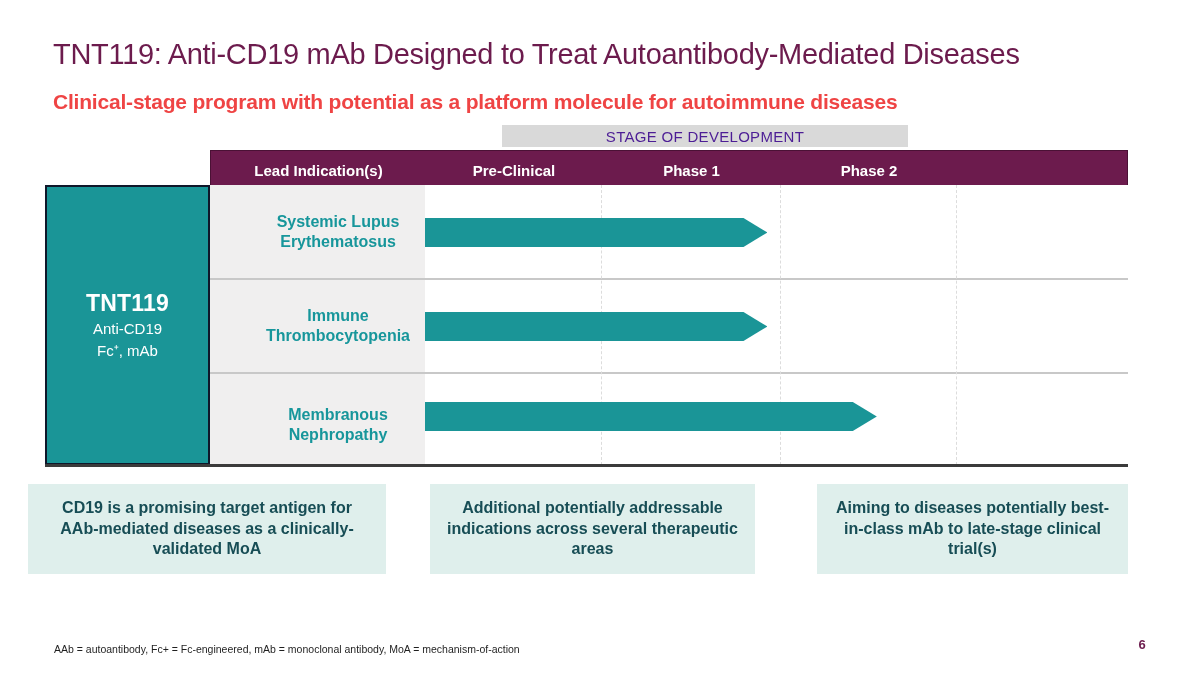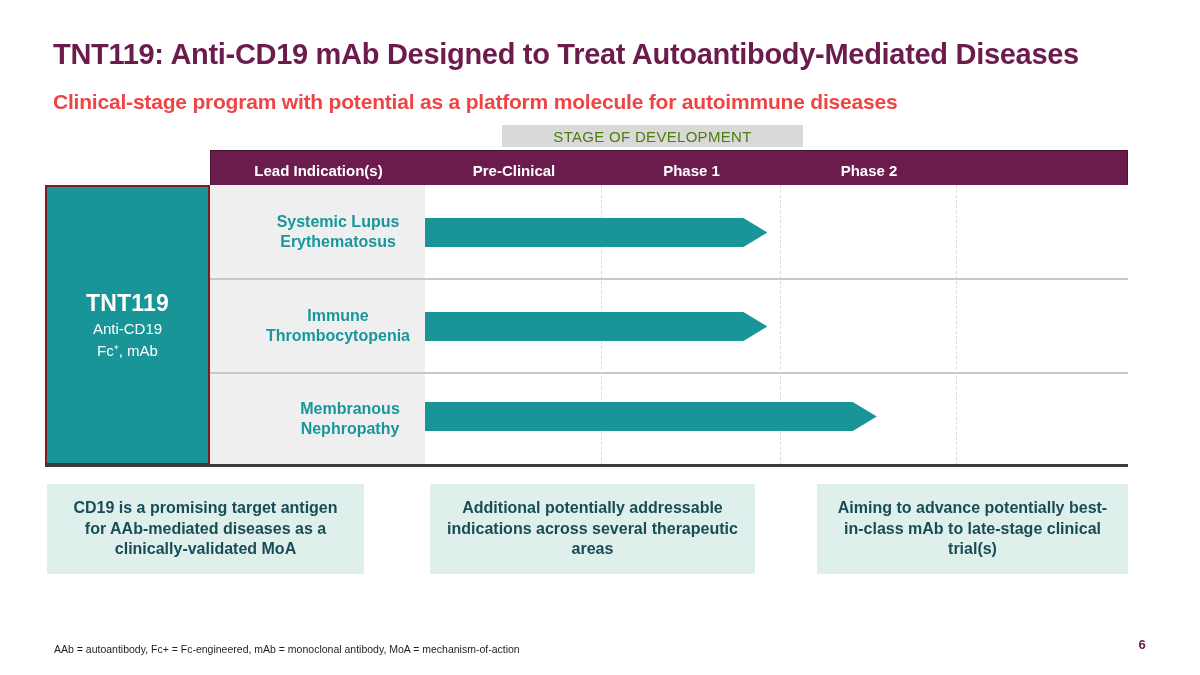--- a/index.html
+++ b/index.html
@@ -1,65 +1,65 @@
 <!DOCTYPE html>
 <html><head>
 <meta charset="utf-8">
 <style>
   html,body{margin:0;padding:0;background:#fff;}
   body{width:1200px;height:675px;position:relative;overflow:hidden;
        font-family:"Liberation Sans", sans-serif;-webkit-font-smoothing:antialiased;}
   .abs{position:absolute;box-sizing:border-box;}
 
   
-  .slide-title{left:53px;top:38px;width:1100px;font-size:29px;font-weight:bold;
+  .slide-title{left:53px;top:38px;width:1100px;font-size:29px;font-weight:normal;
                color:#6C1B4D;letter-spacing:-0.3px;}
   .slide-subtitle{left:53px;top:90px;width:1000px;font-size:21px;font-weight:bold;
                   color:#ef4444;letter-spacing:-0.2px;}
 
   
-  .stage-strip{left:502px;top:125px;width:301px;height:22px;background:#D9D9D9;
+  .stage-strip{left:502px;top:125px;width:406px;height:22px;background:#D9D9D9;
                display:flex;align-items:center;justify-content:center;
-               font-size:15px;color:#4d7c0f;letter-spacing:0.3px;text-align:right;}
+               font-size:15px;color:#4c1d95;letter-spacing:0.3px;text-align:right;}
 
   
   .header-bar{left:210px;top:150px;width:918px;height:40px;background:#6C1B4D;
               border:1px solid #4a1135;display:flex;}
   .header-cell{display:flex;align-items:center;justify-content:center;
                color:#fff;font-weight:bold;font-size:15px;}
   .hc0{width:215px;} .hc1{width:176px;} .hc2{width:179px;text-align:right;} .hc3{width:176px;} .hc4{width:172px;}
 
   
   .grid{left:45px;top:185px;width:1083px;height:280px;background:#fff;}
   .program-box{left:0;top:0;width:165px;height:280px;background:#1A9597;
-               border:2px solid #7f1d1d;display:flex;flex-direction:column;
+               border:2px solid #0f172a;display:flex;flex-direction:column;
                align-items:center;justify-content:center;color:#fff;text-align:center;}
   .program-name{font-size:23px;font-weight:bold;letter-spacing:0.2px;}
   .program-sub{font-size:15px;font-weight:normal;margin-top:3px;}
   .indication-col{left:165px;top:0;width:215px;height:280px;background:#F0EFEF;}
   .ind-cell{position:absolute;left:165px;width:256px;display:flex;flex-direction:column;
             align-items:center;justify-content:center;text-align:center;
             color:#17969B;font-weight:bold;font-size:16px;line-height:1.25;}
-  .ind0{top:0;height:94px;} .ind1{top:94px;height:94px;} .ind2{top:188px;height:92px;margin-left:12px;}
+  .ind0{top:0;height:94px;} .ind1{top:94px;height:94px;} .ind2{top:194px;height:92px;}
   .row-sep{position:absolute;left:165px;width:918px;height:0;
            border-top:2px solid #C8C8C8;}
   .rs1{top:93px;} .rs2{top:187px;}
   .vgrid{position:absolute;top:0;height:280px;width:0;border-left:1px dashed #DCDCDC;}
   .vg1{left:556px;} .vg2{left:735px;} .vg3{left:911px;}
   .arrow{position:absolute;left:380px;height:29px;background:#1A9597;
          clip-path:polygon(0 0, calc(100% - 24px) 0, 100% 50%, calc(100% - 24px) 100%, 0 100%);}
   .ar0{top:33px;} .ar1{top:127px;} .ar2{top:217px;}
 
   .base-line{left:45px;top:464px;width:1083px;height:3px;background:#3B3B3B;}
 
   
   .hl-box{top:484px;height:90px;background:#DFEFEC;display:flex;align-items:center;
           justify-content:center;text-align:center;color:#174D55;font-weight:bold;
           font-size:16px;line-height:1.3;padding:6px 14px;}
-  .hl0{left:47px;width:317px;} .hl1{left:430px;width:325px;} .hl2{left:817px;width:311px;}
+  .hl0{left:28px;width:358px;} .hl1{left:430px;width:325px;} .hl2{left:817px;width:311px;}
 
   .footnote{left:54px;top:643px;font-size:10.5px;color:#1f1f1f;}
   .page-number{left:1130px;top:637px;width:24px;text-align:center;
                font-size:13px;font-weight:bold;color:#6C1B4D;}
 </style>
 </head>
 <body>
 
 <div class="abs slide-title">TNT119: Anti-CD19 mAb Designed to Treat Autoantibody-Mediated Diseases</div>
 <div class="abs slide-subtitle">Clinical-stage program with potential as a platform molecule for autoimmune diseases</div>
@@ -104,16 +104,16 @@
 
   <div class="arrow ar0" style="width: 342.47px;"></div>
   <div class="arrow ar1" style="width: 342.47px;"></div>
   <div class="arrow ar2" style="width: 451.8px;"></div>
 </div>
 
 <div class="abs base-line"></div>
 
 <div class="abs hl-box hl0">CD19 is a promising target antigen for AAb-mediated diseases as a clinically-validated MoA</div>
 <div class="abs hl-box hl1">Additional potentially addressable indications across several therapeutic areas</div>
-<div class="abs hl-box hl2">Aiming to advance potentially best-in-class mAb to late-stage clinical trial(s)</div>
+<div class="abs hl-box hl2">Aiming to diseases potentially best-in-class mAb to late-stage clinical trial(s)</div>
 
 <div class="abs footnote">AAb = autoantibody, Fc+ = Fc-engineered, mAb = monoclonal antibody, MoA = mechanism-of-action</div>
 <div class="abs page-number">6</div>
 
 </body></html>

